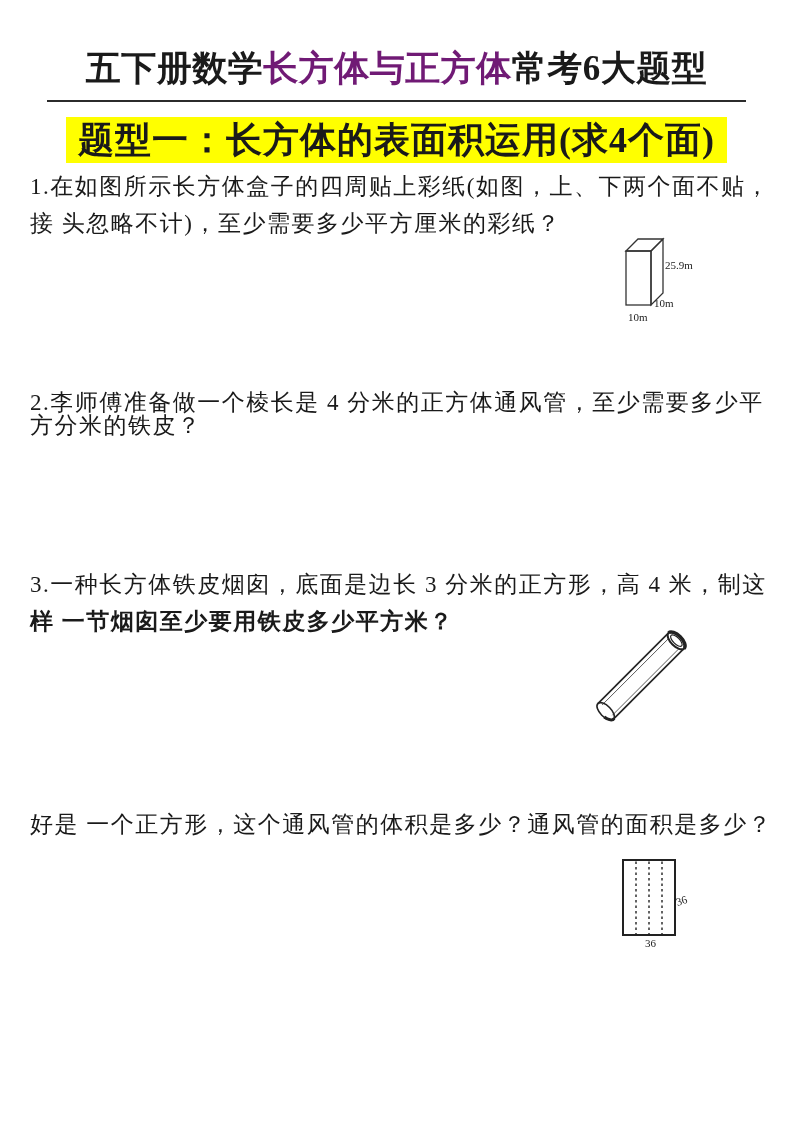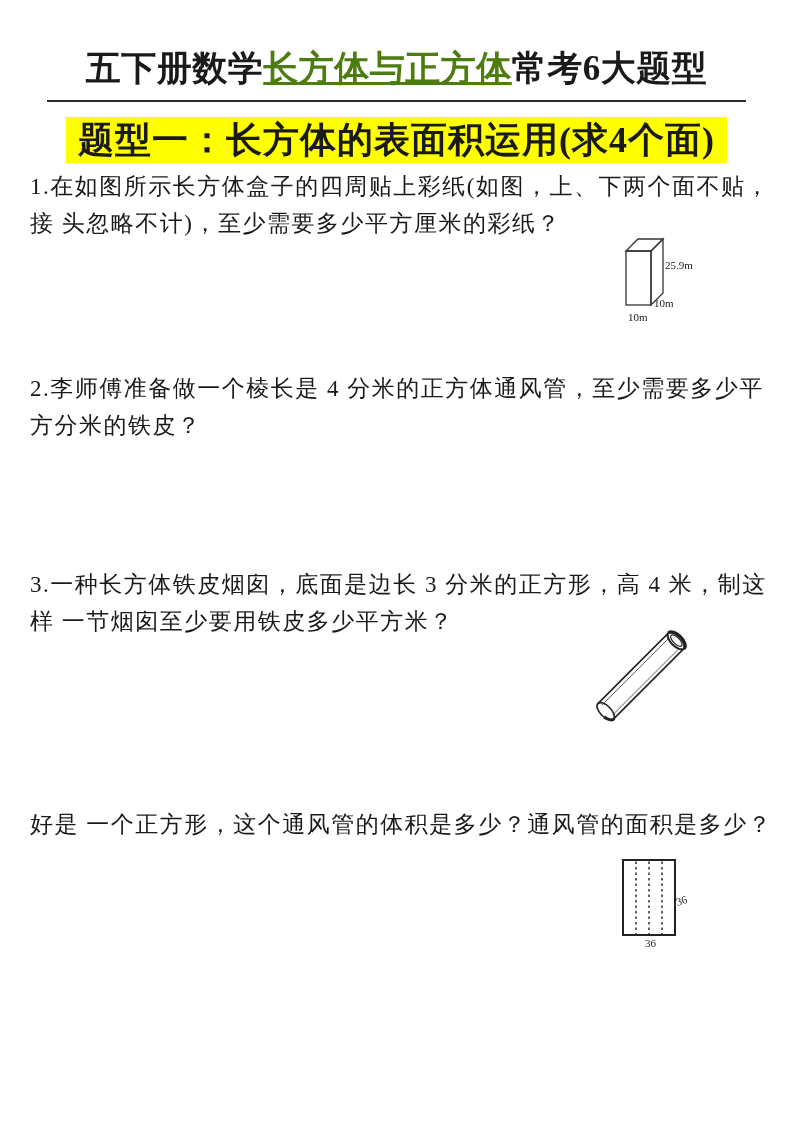--- a/index.html
+++ b/index.html
@@ -18,21 +18,21 @@
     left: 0;
     width: 100%;
     margin: 0;
     text-align: center;
     font-size: 35px;
     font-weight: bold;
     line-height: 42px;
     letter-spacing: 0.5px;
     white-space: nowrap;
   }
-  .title .red { color: #4d7c0f; text-decoration: underline; }
+  .title .red { color: #701a75; }
   .rule {
     position: absolute;
     top: 100px;
     left: 47px;
     width: 699px;
     height: 2px;
     background: #2b2b2b;
   }
   .section {
     position: absolute;
@@ -86,25 +86,25 @@
     <g stroke="#333" stroke-width="1.3" fill="none" stroke-linejoin="miter">
       <rect x="11" y="19" width="25" height="54"></rect>
       <path d="M11,19 L23,7 L48,7 L36,19 Z"></path>
       <path d="M36,19 L48,7 L48,61 L36,73 Z"></path>
     </g>
     <text x="50" y="37" font-size="11">25.9m</text>
     <text x="39" y="75" font-size="11">10m</text>
     <text x="13" y="89" font-size="11">10m</text>
   </svg>
 
-  <div class="qline" style="top:374px;">2.李师傅准备做一个棱长是 4 分米的正方体通风管，至少需要多少平</div>
+  <div class="qline" style="top:388px;">2.李师傅准备做一个棱长是 4 分米的正方体通风管，至少需要多少平</div>
   <div class="qline" style="top:411px;">方分米的铁皮？</div>
 
   <div class="qline" style="top:570px;">3.一种长方体铁皮烟囱，底面是边长 3 分米的正方形，高 4 米，制这</div>
-  <div class="qline" style="top:607px;">样 一节烟囱至少要用铁皮多少平方米？</div>
+  <div class="qline" style="top:607px;font-weight:bold;">样 一节烟囱至少要用铁皮多少平方米？</div>
 
   <svg class="fig" style="left:593px; top:626px;" width="100" height="100" viewBox="0 0 100 100">
     <g transform="rotate(-45 48 50)" stroke="#222" fill="none">
       <line x1="-2" y1="39" x2="98" y2="39" stroke-width="1.6"></line>
       <line x1="-2" y1="61" x2="98" y2="61" stroke-width="1.6"></line>
       <line x1="0" y1="43" x2="96" y2="43" stroke-width="0.7"></line>
       <line x1="0" y1="57.5" x2="96" y2="57.5" stroke-width="0.7"></line>
       <ellipse cx="-2" cy="50" rx="5.5" ry="11" stroke-width="1.6"></ellipse>
       <path d="M -7,53 A 5.5,11 0 0 0 -1,61" stroke-width="3"></path>
       <ellipse cx="98" cy="50" rx="5.5" ry="11" fill="#ffffff" stroke-width="2"></ellipse>

